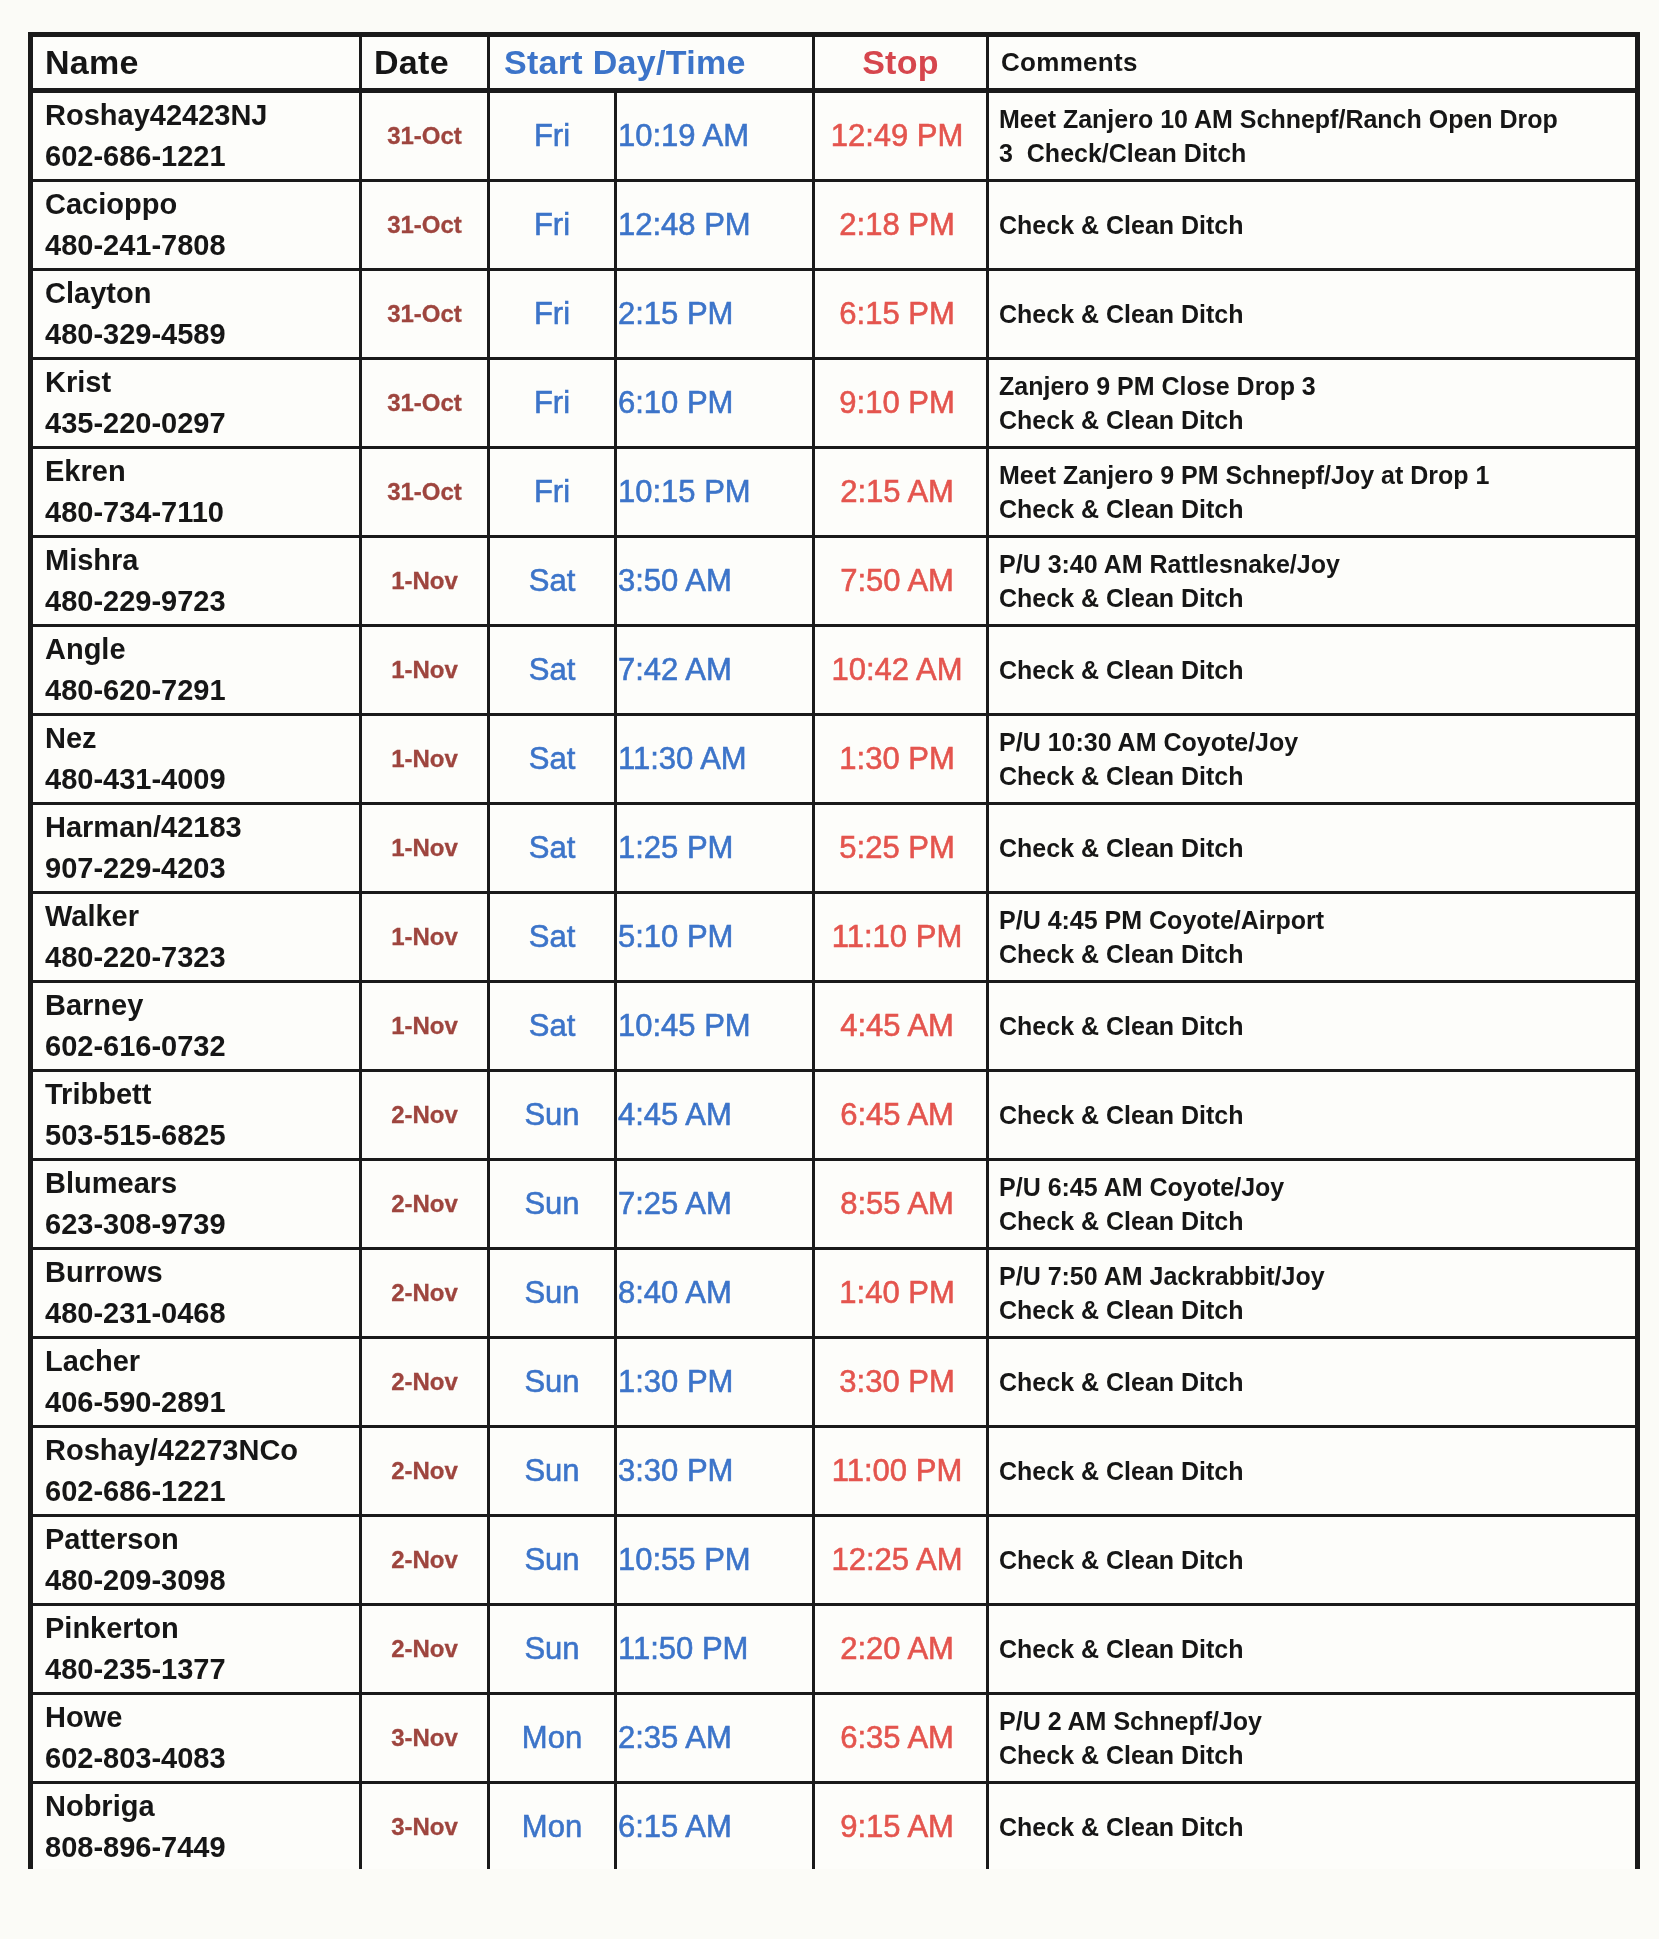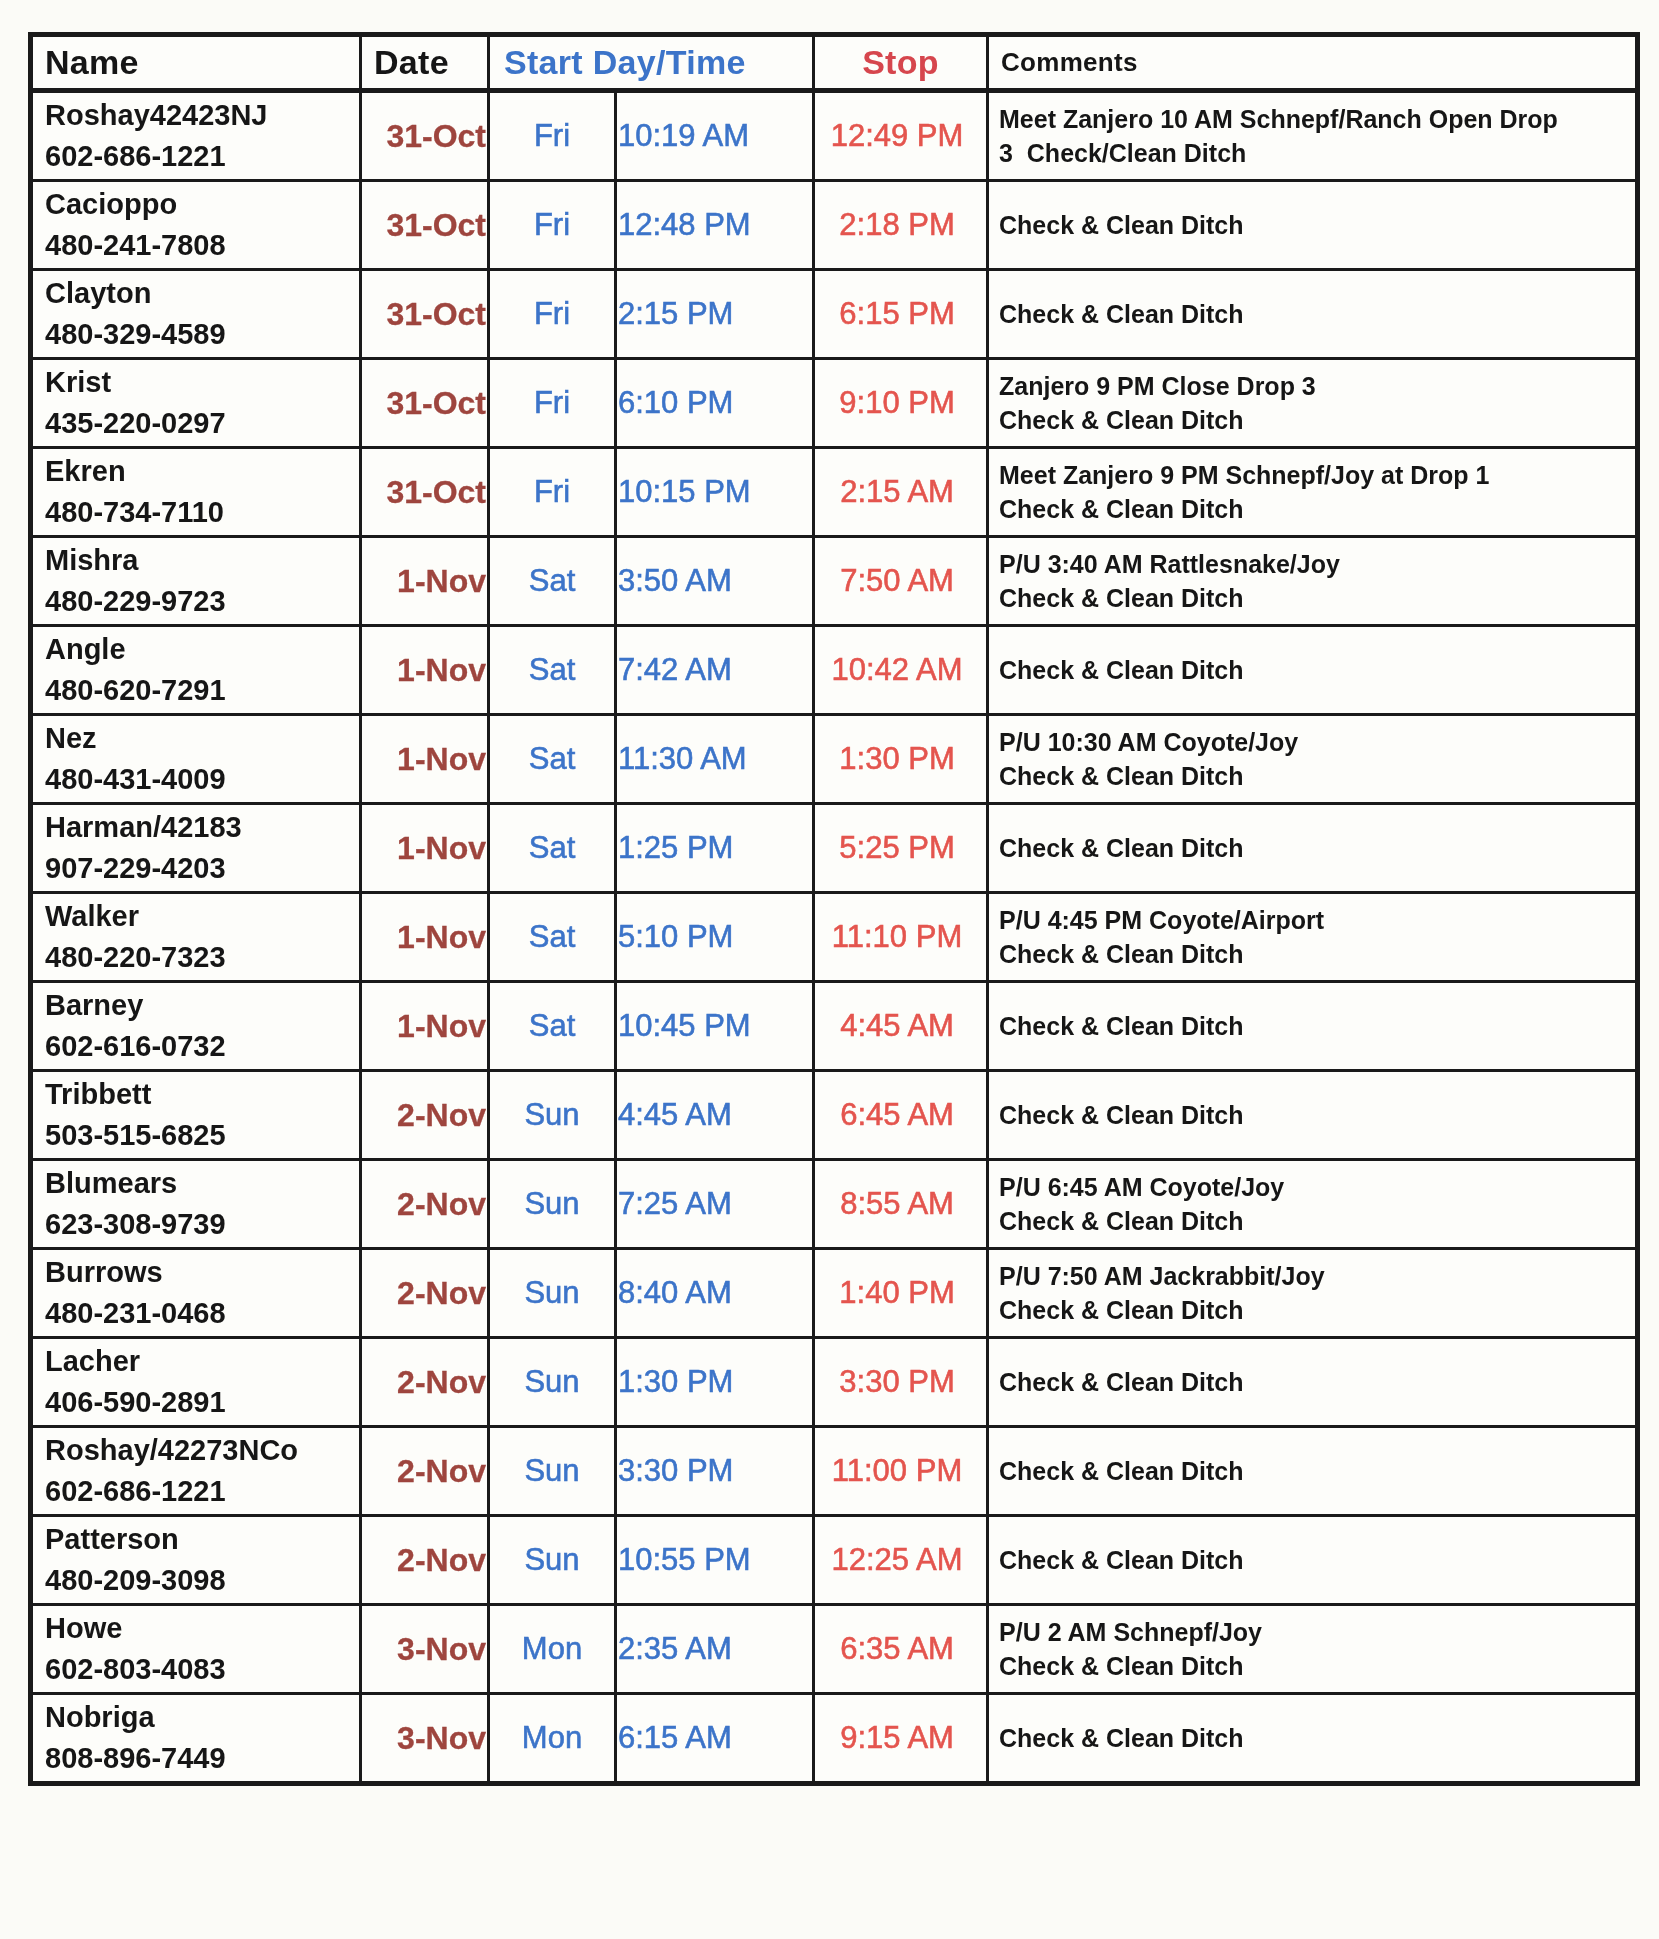--- a/index.html
+++ b/index.html
@@ -54,23 +54,23 @@
   th.h-stop  { color: var(--header-stop-red); text-align: center; padding: 0; }
   th.h-comments { font-size: 26px; }
   td.c-name {
     padding: 2px 4px 2px 12px;
     font-weight: bold;
     font-size: 29px;
     line-height: 41px;
     color: var(--text-black);
   }
   td.c-date {
-    text-align: right;
+    text-align: center;
     font-weight: bold;
-    font-size: 32px;
+    font-size: 24px;
     color: var(--date-red);
     -webkit-text-stroke: 0.3px currentColor;
   }
   td.c-day {
     text-align: center;
     font-size: 31px;
     color: var(--start-blue);
     -webkit-text-stroke: 0.6px currentColor;
   }
   td.c-time {
@@ -309,20 +309,31 @@
       <div class="ph">480-209-3098</div>
     </td>
     <td class="c-date">2-Nov</td>
     <td class="c-day">Sun</td>
     <td class="c-time">10:55 PM</td>
     <td class="c-stop">12:25 AM</td>
     <td class="c-comments">Check &amp; Clean Ditch</td>
   </tr>
         <tr>
     <td class="c-name">
+      <div class="nm">Pinkerton</div>
+      <div class="ph">480-235-1377</div>
+    </td>
+    <td class="c-date">2-Nov</td>
+    <td class="c-day">Sun</td>
+    <td class="c-time">11:50 PM</td>
+    <td class="c-stop">2:20 AM</td>
+    <td class="c-comments">Check &amp; Clean Ditch</td>
+  </tr>
+        <tr>
+    <td class="c-name">
       <div class="nm">Howe</div>
       <div class="ph">602-803-4083</div>
     </td>
     <td class="c-date">3-Nov</td>
     <td class="c-day">Mon</td>
     <td class="c-time">2:35 AM</td>
     <td class="c-stop">6:35 AM</td>
     <td class="c-comments">P/U 2 AM Schnepf/Joy
 Check &amp; Clean Ditch</td>
   </tr>

